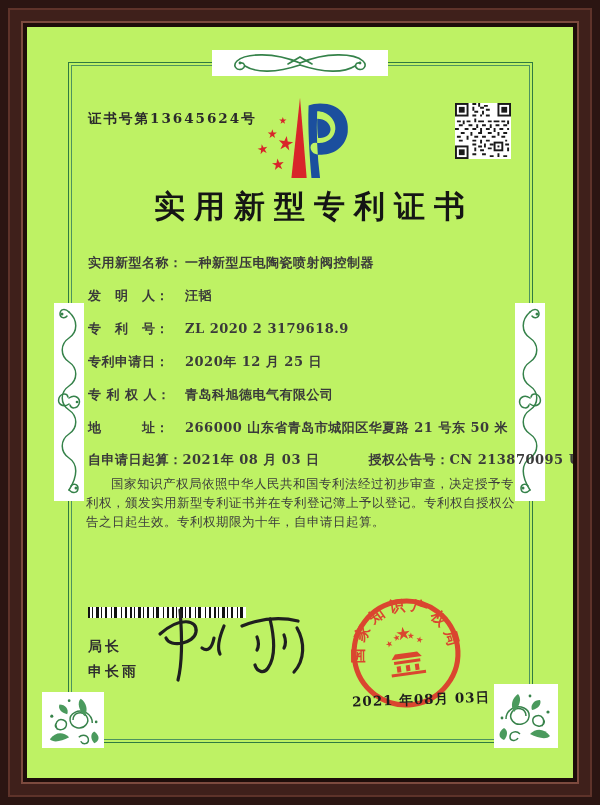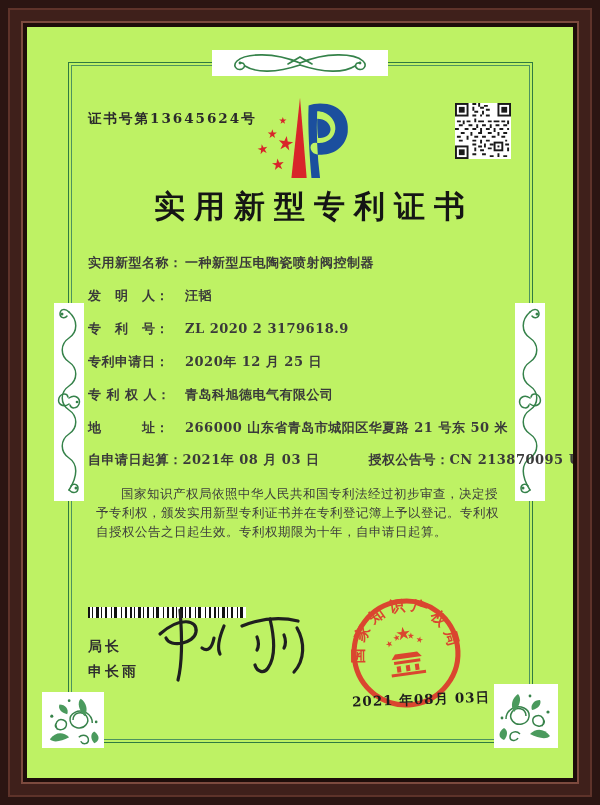--- a/index.html
+++ b/index.html
@@ -20,21 +20,21 @@
   .mask{position:absolute;background:#fff;z-index:2;display:flex;align-items:center;justify-content:center;}
   .content{position:absolute;z-index:3;}
   .certno{left:88px;top:110px;font-size:13.5px;font-weight:bold;letter-spacing:2px;color:#2b2b2b;}
   .logo{left:248px;top:94px;width:104px;height:84px;}
   .qr{left:455px;top:103px;width:56px;height:56px;}
   .title{left:0;right:0;top:186px;text-align:center;font-size:31px;font-weight:bold;letter-spacing:9px;color:#151515;margin-left:28px;}
   .frow{left:88px;width:430px;font-size:13px;font-weight:bold;color:#3a3a3a;letter-spacing:.5px;white-space:nowrap;}
   .flabel{display:inline-block;min-width:97px;}
   .gpair2{margin-left:49px;}
   .paras{left:86px;width:430px;top:474px;font-size:12.5px;line-height:19px;color:#3d3d3d;}
-  .paras p{margin:10px;text-indent:2em;letter-spacing:.5px;}
+  .paras p{margin:0;text-indent:2em;letter-spacing:.5px;}
   .barcode{left:88px;top:607px;width:158px;height:11px;
     background:repeating-linear-gradient(90deg,#111 0 2px,#fff 2px 4px,#111 4px 5px,#fff 5px 8px,#111 8px 11px,#fff 11px 13px,#111 13px 14px,#fff 14px 17px,#111 17px 19px,#fff 19px 23px,#111 23px 24px,#fff 24px 26px,#111 26px 29px,#fff 29px 33px,#111 33px 34px,#fff 34px 37px,#111 37px 39px,#fff 39px 42px);}
   .signer{left:88px;font-family:Liberation Mono, monospace;font-size:14px;color:#2f2f2f;letter-spacing:3px;font-weight:600;}
   .sig{left:146px;top:604px;width:172px;height:86px;}
   .seal{left:350px;top:597px;width:112px;height:112px;transform:rotate(-8deg);opacity:.93;z-index:4;}
   .sealdate{left:352px;top:691px;font-size:13.5px;font-weight:bold;color:#1d1d1d;letter-spacing:1px;transform:rotate(-2deg);z-index:5;white-space:nowrap;}
   svg{display:block;}
 </style>
 </head>
 <body>

